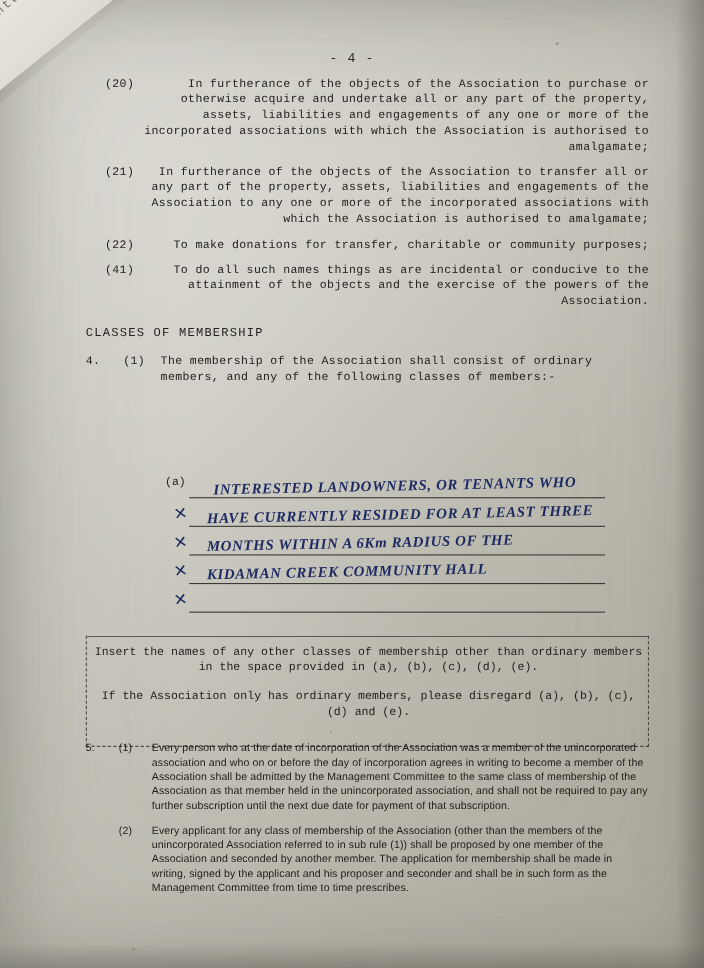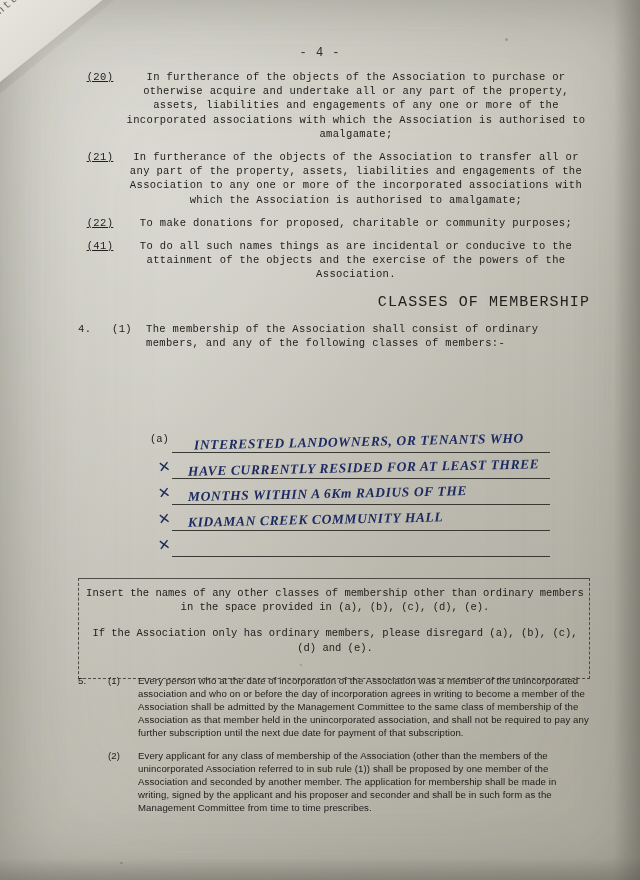--- a/index.html
+++ b/index.html
@@ -88,32 +88,31 @@
     line-height: 14.2px;
     letter-spacing: 0.35px;
   }
   .clause {
     display: flex;
     margin-bottom: 9px;
   }
   .clause .num {
     width: 44px;
     flex: 0 0 44px;
-    text-align: center;
+    text-align: right;
     white-space: nowrap;
-    text-decoration: underline;
   }
   .clause .body {
     flex: 1 1 auto;
-    text-align: center;
+    text-align: right;
   }
   .heading {
-    text-align: right;
+    text-align: left;
     margin: 14px 0 12px 0;
-    font-size: 15px;
+    font-size: 11px;
     letter-spacing: 1.1px;
     font-family: Liberation Mono, monospace;
   }
   .rule {
     display: flex;
     margin-top: 2px;
   }
   .rule .rnum {
     width: 34px;
     flex: 0 0 34px;
@@ -242,21 +241,21 @@
       <span class="body">In furtherance of the objects of the Association to purchase or otherwise acquire and undertake all or any part of the property, assets, liabilities and engagements of any one or more of the incorporated associations with which the Association is authorised to amalgamate;</span>
     </div>
 
     <div class="clause">
       <span class="num">(21)</span>
       <span class="body">In furtherance of the objects of the Association to transfer all or any part of the property, assets, liabilities and engagements of the Association to any one or more of the incorporated associations with which the Association is authorised to amalgamate;</span>
     </div>
 
     <div class="clause">
       <span class="num">(22)</span>
-      <span class="body">To make donations for proposed, charitable or community purposes;</span>
+      <span class="body">To make donations for transfer, charitable or community purposes;</span>
     </div>
 
 
     <div class="clause">
       <span class="num">(41)</span>
       <span class="body">To do all such names things as are incidental or conducive to the attainment of the objects and the exercise of the powers of the Association.</span>
     </div>
 
     <div class="heading">CLASSES OF MEMBERSHIP</div>
 

